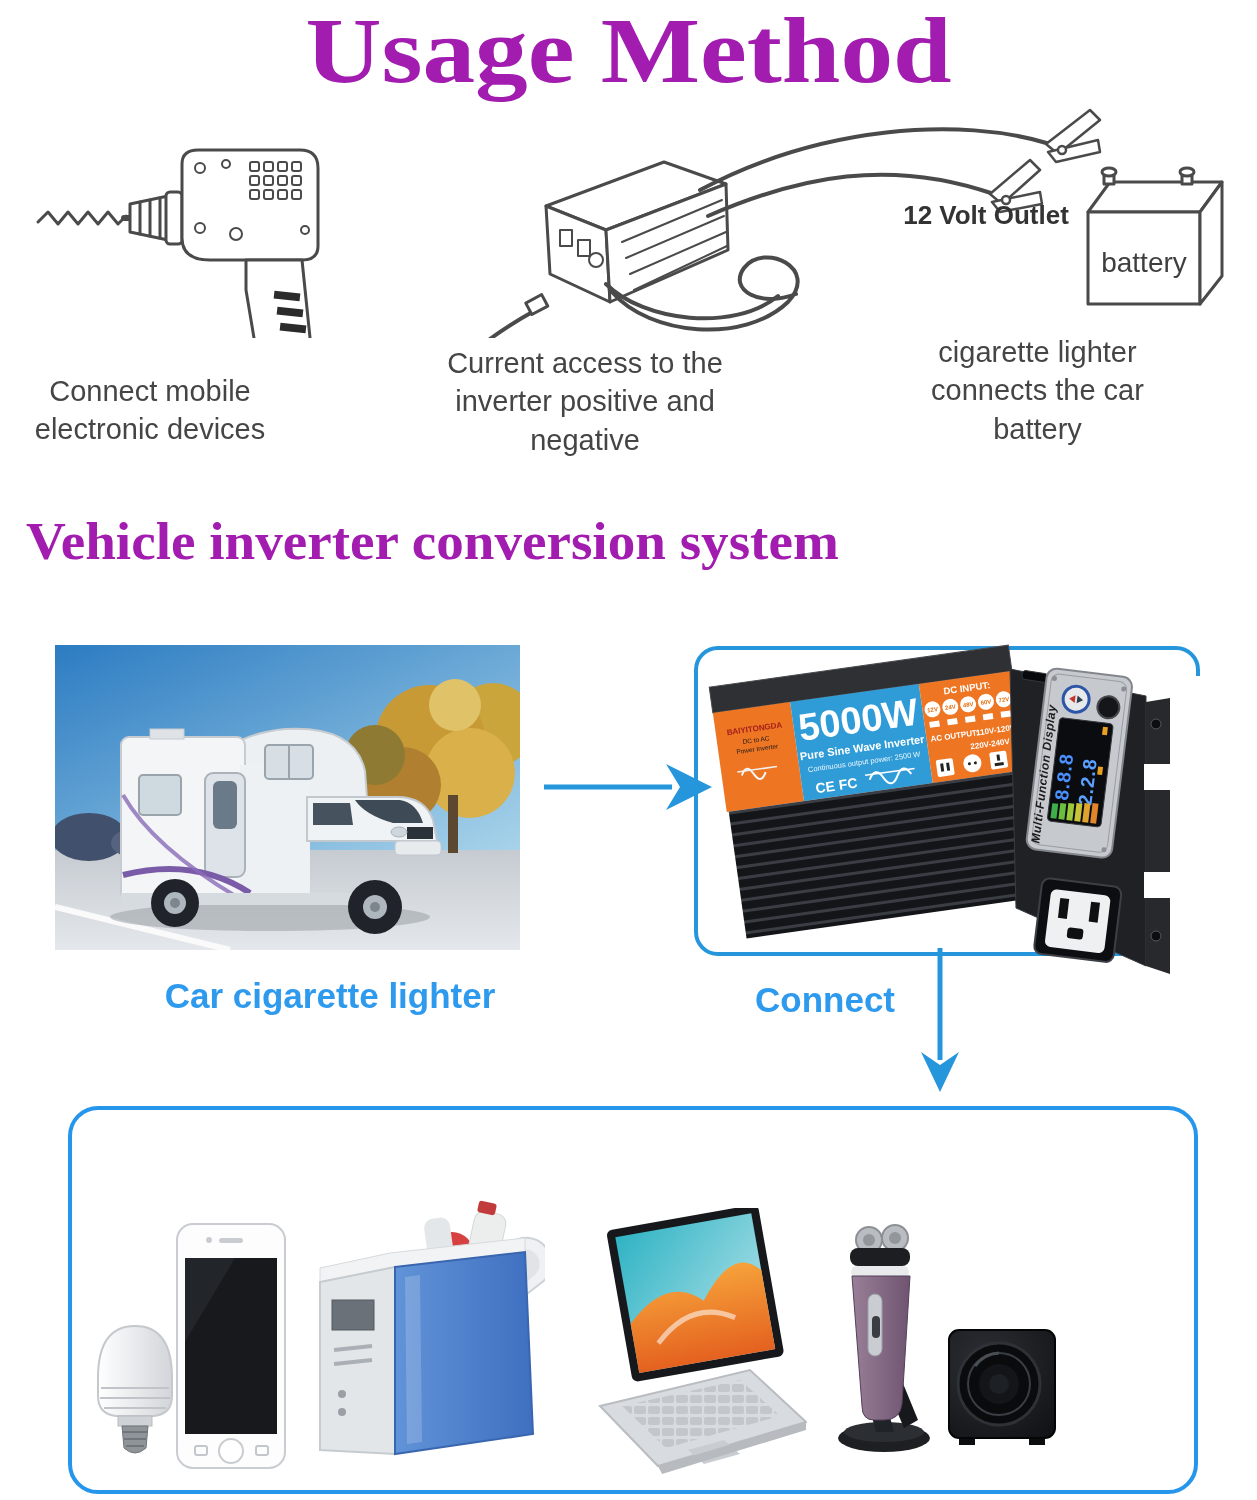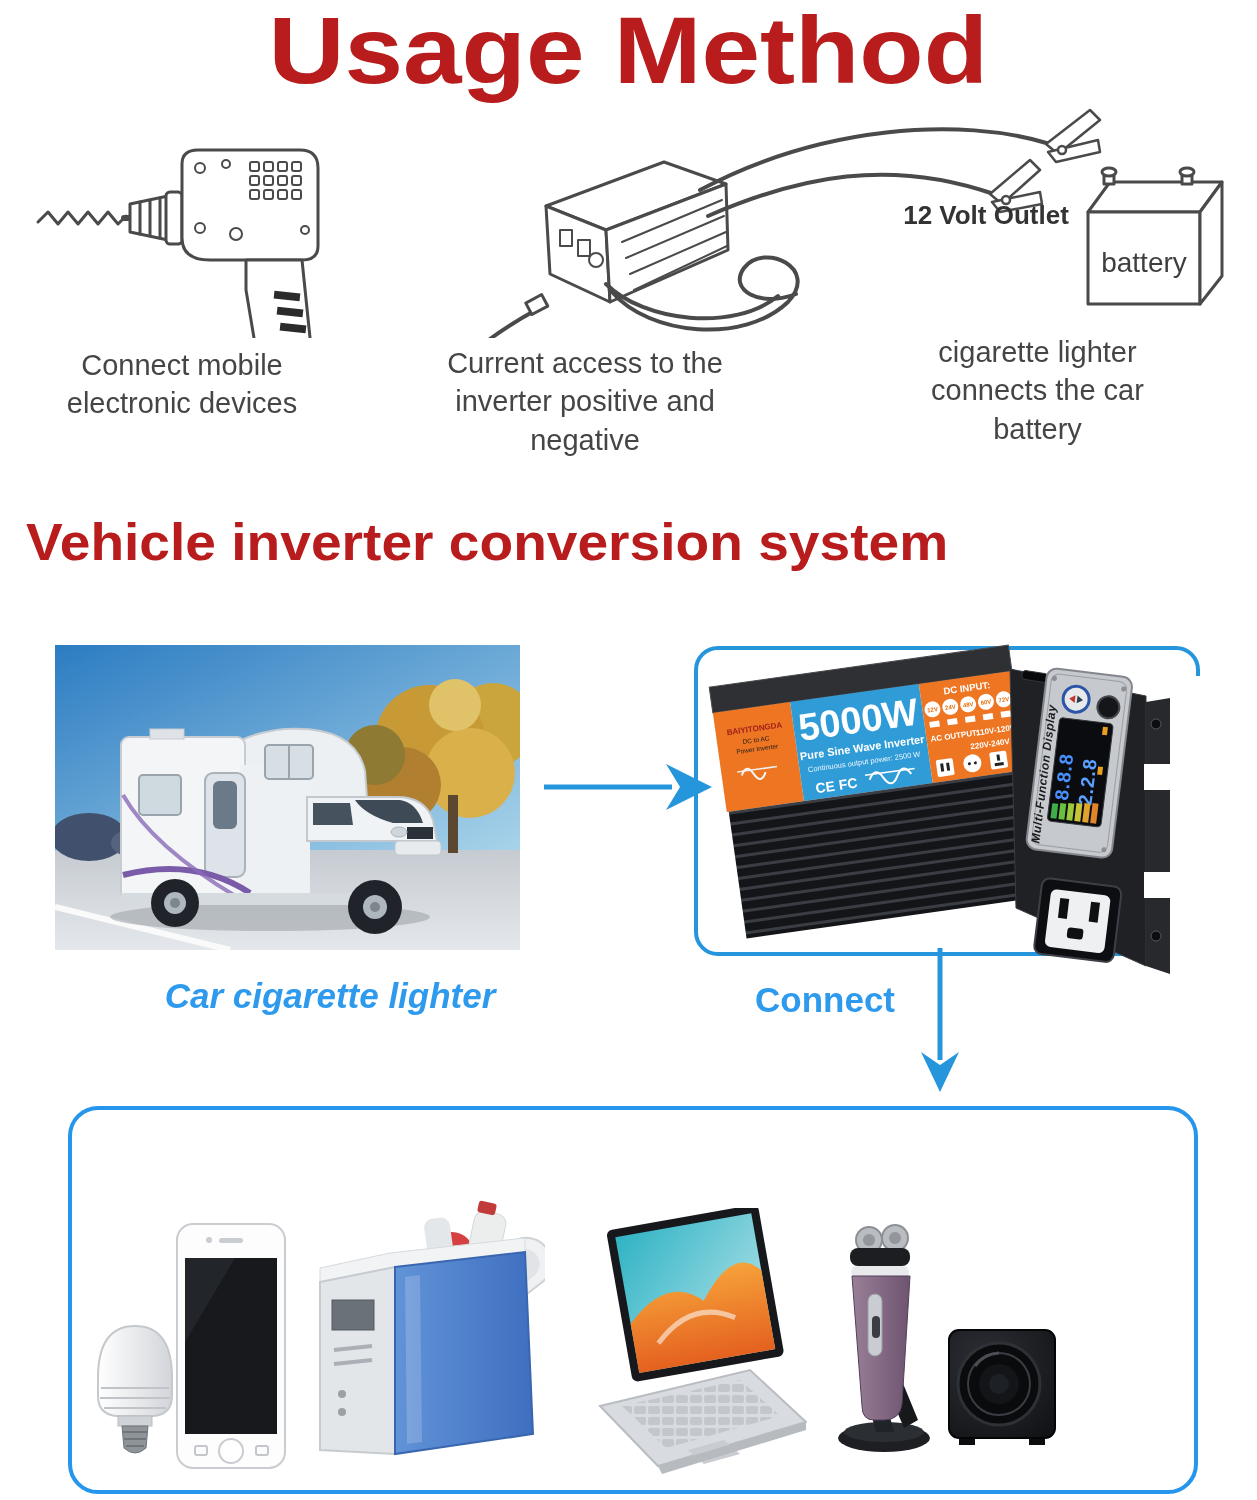--- a/index.html
+++ b/index.html
@@ -1,19 +1,19 @@
 <!DOCTYPE html>
 <html><head>
 <meta charset="utf-8">
 <style>
   html,body{margin:0;padding:0;background:#fff;}
   #stage{position:relative;width:1257px;height:1500px;background:#fff;overflow:hidden;
          font-family:"Liberation Sans",sans-serif;}
   .abs{position:absolute;}
-  .blue-title{color:#b91c1c;font-weight:bold;white-space:nowrap;}
+  .blue-title{color:#a21caf;font-weight:bold;white-space:nowrap;font-family:Liberation Serif, serif;}
   #main-title{left:0;top:0;width:1257px;text-align:center;font-size:94px;line-height:1.08;}
   #main-title span{display:inline-block;transform:scaleX(1.12);transform-origin:center;}
   #section2-title{left:26px;top:512px;font-size:52px;}
   #section2-title span{display:inline-block;transform:scaleX(1.06);transform-origin:left;}
   .caption{color:#454545;font-size:29px;line-height:1.32;text-align:center;}
   .blue-label{color:#2e9aee;font-size:35px;font-weight:600;text-align:center;}
   #inverter-frame{left:694px;top:646px;width:498px;height:302px;border:4px solid #2596dc;border-radius:24px;}
   #ac-load-box{left:68px;top:1106px;width:1122px;height:380px;border:4px solid #2596ec;border-radius:30px;}
   #ac-load-title{left:68px;top:1122px;width:1122px;font-size:37px;}
   svg text{font-family:"Liberation Sans",sans-serif;}
@@ -108,21 +108,21 @@
         <rect x="1104" y="72" width="10" height="12" fill="#fff"></rect>
           <ellipse cx="1109" cy="72" rx="7" ry="4" fill="#fff"></ellipse>
         <rect x="1182" y="72" width="10" height="12" fill="#fff"></rect>
           <ellipse cx="1187" cy="72" rx="7" ry="4" fill="#fff"></ellipse>
       </g>
     </g>
     <text x="1144" y="172" text-anchor="middle" font-size="28" fill="#3f3f3f">battery</text>
     <text x="986" y="124" text-anchor="middle" font-size="26" font-weight="bold" fill="#333">12 Volt Outlet</text>
   </svg>
 
-  <div class="abs caption" style="left:0;top:346px;width:300px;padding-left:32px;">Connect mobile electronic devices</div>
+  <div class="abs caption" style="left:0;top:372px;width:300px;">Connect mobile electronic devices</div>
   <div class="abs caption" style="left:425px;top:344px;width:320px;">Current access to the inverter positive and negative</div>
   <div class="abs caption" style="left:885px;top:333px;width:305px;">cigarette lighter connects the car battery</div>
 
   <div id="section2-title" class="abs blue-title">
     <span>Vehicle inverter conversion system</span>
   </div>
 
   <svg class="abs" style="left:55px;top:645px;" width="465" height="305" viewBox="0 0 465 305">
     <defs>
       <linearGradient id="sky" x1="0" y1="0" x2="1" y2="1">
@@ -294,21 +294,21 @@
 
     <g transform="rotate(7 376 282)">
       <rect x="338" y="246" width="80" height="76" rx="8" fill="#0d0e11" stroke="#3c4046" stroke-width="2"></rect>
       <rect x="348" y="256" width="60" height="58" rx="6" fill="#eef0f1"></rect>
       <rect x="358" y="264" width="9" height="20" fill="#0f1012"></rect>
       <rect x="389" y="264" width="9" height="20" fill="#0f1012"></rect>
       <rect x="369" y="292" width="16" height="11" rx="3" fill="#0f1012"></rect>
     </g>
   </svg>
 
-  <div class="abs blue-label" style="left:120px;top:976px;width:420px;font-style:italic;">Car cigarette lighter</div>
+  <div class="abs blue-label" style="left:120px;top:976px;width:420px;">Car cigarette lighter</div>
   <div class="abs blue-label" style="left:700px;top:980px;width:250px;">Connect</div>
 
   <svg class="abs" style="left:916px;top:948px;" width="48" height="146" viewBox="0 0 48 146">
     <line x1="24" y1="0" x2="24" y2="112" stroke="#2596dc" stroke-width="5"></line>
     <polygon points="5,104 24,144 43,104 24,117" fill="#2596dc"></polygon>
   </svg>
 
   <div id="ac-load-box" class="abs"></div>
 
   <svg class="abs" style="left:88px;top:1318px;" width="95" height="145" viewBox="0 0 95 145">

